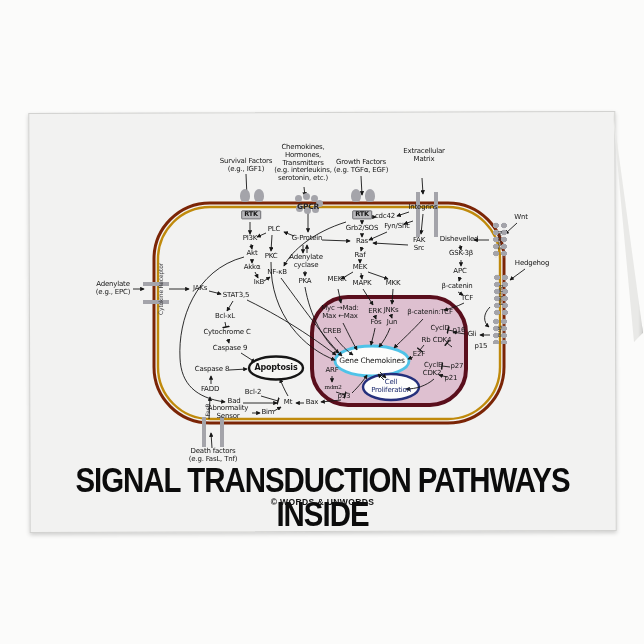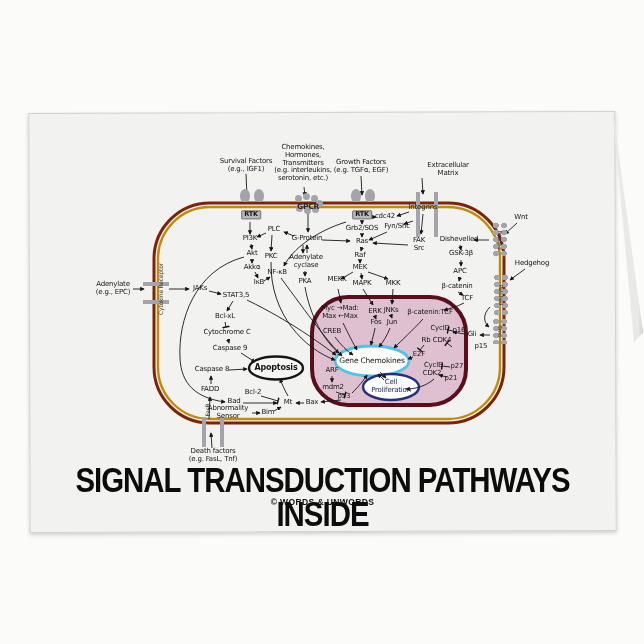--- a/index.html
+++ b/index.html
@@ -174,21 +174,21 @@
   <div id="labels">
       <div class="node" style="left: 246px; top: 166px;">Survival Factors
 (e.g., IGF1)</div>
       <div class="node" style="left: 303px; top: 164px;">Chemokines,
 Hormones,
 Transmitters
 (e.g. interleukins,
 serotonin, etc.)</div>
       <div class="node" style="left: 361px; top: 167px;">Growth Factors
 (e.g. TGFα, EGF)</div>
-      <div class="node" style="left: 424px; top: 170px; margin-left: 24px;">Extracellular
+      <div class="node" style="left: 424px; top: 156px;">Extracellular
 Matrix</div>
       <div class="node" style="left: 521px; top: 218px;">Wnt</div>
       <div class="node" style="left: 532px; top: 264px;">Hedgehog</div>
       <div class="node" style="left: 113px; top: 289px;">Adenylate
 (e.g., EPC)</div>
       <div class="node" style="left: 213px; top: 456px;">Death factors
 (e.g. FasL, Tnf)</div>
       <div class="node box" style="left: 251px; top: 215px;">RTK</div>
       <div class="node bold" style="left: 308px; top: 207px;">GPCR</div>
       <div class="node box" style="left: 362px; top: 215px;">RTK</div>
@@ -247,21 +247,21 @@
       <div class="node" style="left: 459px; top: 331px;">p16</div>
       <div class="node" style="left: 426px; top: 341px;">Rb</div>
       <div class="node" style="left: 442px; top: 341px;">CDK4</div>
       <div class="node" style="left: 457px; top: 347px; margin-left: 24px;">p15</div>
       <div class="node" style="left: 419px; top: 355px;">E2F</div>
       <div class="node" style="left: 433px; top: 366px;">CyclE</div>
       <div class="node" style="left: 457px; top: 367px;">p27</div>
       <div class="node" style="left: 432px; top: 374px;">CDK2</div>
       <div class="node" style="left: 451px; top: 379px;">p21</div>
       <div class="node" style="left: 332px; top: 371px;">ARF</div>
-      <div class="node" style="left: 333px; top: 388px;">mdm2</div>
+      <div class="node" style="left: 333px; top: 388px; font-family: Liberation Serif, serif;">mdm2</div>
       <div class="node" style="left: 344px; top: 397px;">p53</div>
       <div class="node vert" style="left: 161px; top: 289px;">Cytokine Receptor</div>
       <div class="node vert5" style="left: 500px; top: 240px;">Frizzled</div>
       <div class="node vert5" style="left: 501px; top: 295px;">Patched</div>
       <div class="node vert5" style="left: 500px; top: 331px;">Smo</div>
       <div class="node vert" style="left: 208px; top: 410px;">FasR</div>
     </div>
 
   <div class="node oval-text" style="left:276px;top:368px;font-weight:bold;font-size:8px;">Apoptosis</div>
   <div class="node oval-text" style="left:372px;top:361px;">Gene Chemokines</div>

